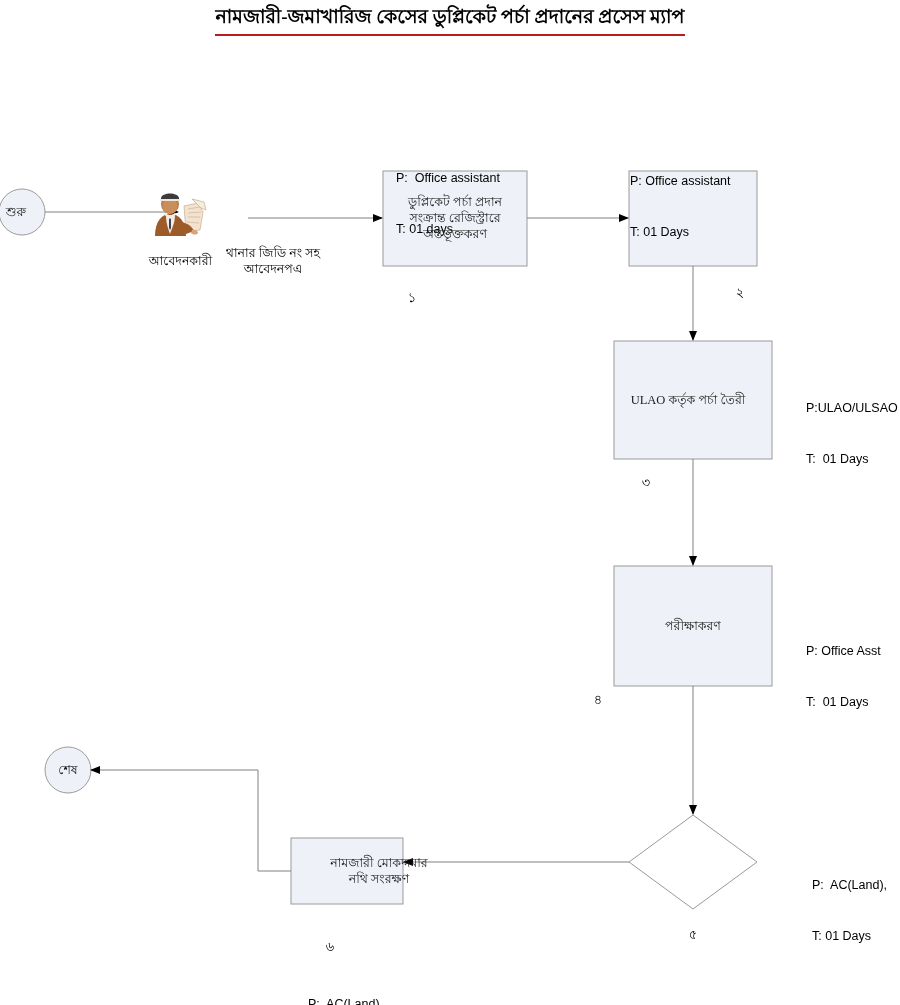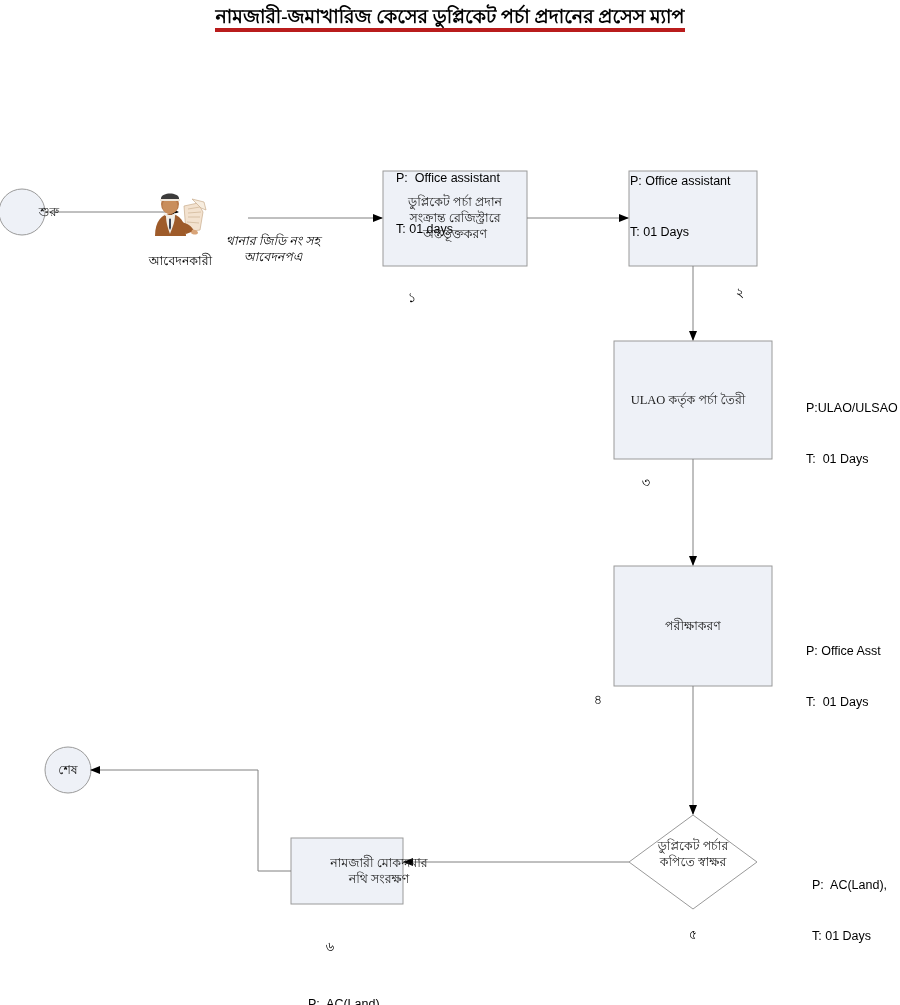--- a/index.html
+++ b/index.html
@@ -33,22 +33,22 @@
     top: 2px;
     width: 900px;
     text-align: center;
     font-family: "Liberation Serif", serif;
     font-weight: bold;
     font-size: 19px;
     letter-spacing: 0px;
     white-space: nowrap;
   }
   #doc-title span.ul {
-    border-bottom: 4px solid #b91c1c;
-    padding-bottom: 1px;
+    border-bottom: 2px solid #b91c1c;
+    padding-bottom: 7px;
   }
 
   
   .node-text {
     position: absolute;
     text-align: center;
     font-family: "Liberation Serif", serif;
     font-size: 12.5px;
     line-height: 16px;
     color: #1a1a1a;
@@ -125,21 +125,21 @@
 
     <line x1="693" y1="459" x2="693" y2="565" stroke="#808080" stroke-width="1" marker-end="url(#arrow)"></line>
 
     <line x1="693" y1="686" x2="693" y2="814" stroke="#808080" stroke-width="1" marker-end="url(#arrow)"></line>
 
     <line x1="629" y1="862" x2="404" y2="862" stroke="#808080" stroke-width="1" marker-end="url(#arrow)"></line>
 
     <polyline points="291,871 258,871 258,770 91,770" fill="none" stroke="#808080" stroke-width="1" marker-end="url(#arrow)"></polyline>
   </svg>
 
-  <div class="node-text" style="left:0px; top:204px; width:32px;padding-left:33px;"><span>শুরু</span></div>
+  <div class="node-text" style="left:0px; top:204px; width:32px;"><span>শুরু</span></div>
   <div class="node-text" style="left:45px; top:762px; width:46px;"><span>শেষ</span></div>
 
   <div id="applicant-icon">
     <svg viewBox="0 0 62 48" width="62" height="48" xmlns="http://www.w3.org/2000/svg">
 
       <path d="M36 16 L50 13 L55 22 L52 40 L38 42 Z" fill="#f3e2cf" stroke="#c8ac8c" stroke-width="0.7"></path>
       <path d="M40 19 L52 17" stroke="#c8ac8c" stroke-width="0.6"></path>
       <path d="M40 23 L53 22" stroke="#c8ac8c" stroke-width="0.6"></path>
       <path d="M40 27 L52 27" stroke="#c8ac8c" stroke-width="0.6"></path>
       <path d="M39 32 L51 33" stroke="#c8ac8c" stroke-width="0.6"></path>
@@ -156,21 +156,21 @@
       <ellipse cx="22" cy="16" rx="7.5" ry="8" fill="#c98e5c"></ellipse>
 
       <path d="M13 8 C14 2 30 2 31 8 L31 10 L13 10 Z" fill="#3b3b3b"></path>
       <path d="M12 9 L32 9 L32 11 L12 11 Z" fill="#efe7dc"></path>
 
       <path d="M15 24 L22 29 L29 24 L27 23 L22 26 L17 23 Z" fill="#f1ede6"></path>
     </svg>
   </div>
   <div class="bn-label" style="left:108px; top:253px; width:145px;"><span>আবেদনকারী</span></div>
 
-  <div class="bn-label" style="left:212px; top:233px; width:122px;font-style:italic;">
+  <div class="bn-label" style="left:212px; top:245px; width:122px;">
     <div>থানার জিডি নং সহ</div>
     <div>আবেদনপএ</div>
   </div>
 
   <div class="side-label" style="left:396px; top:136px;">
     <div>P:  Office assistant</div>
     <div>T: 01 days</div>
   </div>
   <div class="node-text" style="left:385px; top:194px; width:140px;">
     <div>ডুপ্লিকেট পর্চা প্রদান</div>
@@ -196,24 +196,20 @@
 
   <div class="node-text" style="left:616px; top:618px; width:154px;">
     <div>পরীক্ষাকরণ</div>
   </div>
   <div class="side-label" style="left:806px; top:609px;">
     <div>P: Office Asst</div>
     <div>T:  01 Days</div>
   </div>
   <div class="step-num" style="left:588px; top:690px; width:20px;"><span>৪</span></div>
 
-  <div class="node-text" style="left:633px; top:838px; width:120px;">
-    <div>ডুপ্লিকেট পর্চার</div>
-    <div>কপিতে স্বাক্ষর</div>
-  </div>
   <div class="side-label" style="left:812px; top:843px;">
     <div>P:  AC(Land),</div>
     <div>T: 01 Days</div>
   </div>
   <div class="step-num" style="left:683px; top:925px; width:20px;"><span>৫</span></div>
 
   <div class="node-text" style="left:292px; top:855px; width:110px;margin-left:32px;">
     <div>নামজারী মোকদ্দমার</div>
     <div>নথি সংরক্ষণ</div>
   </div>

